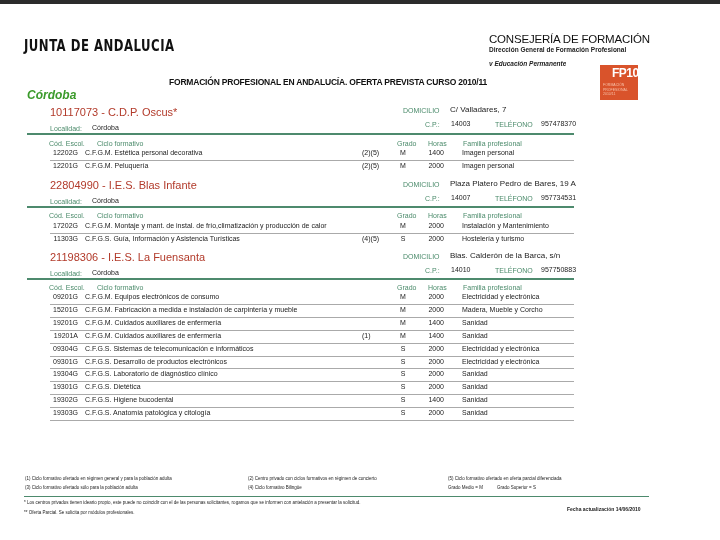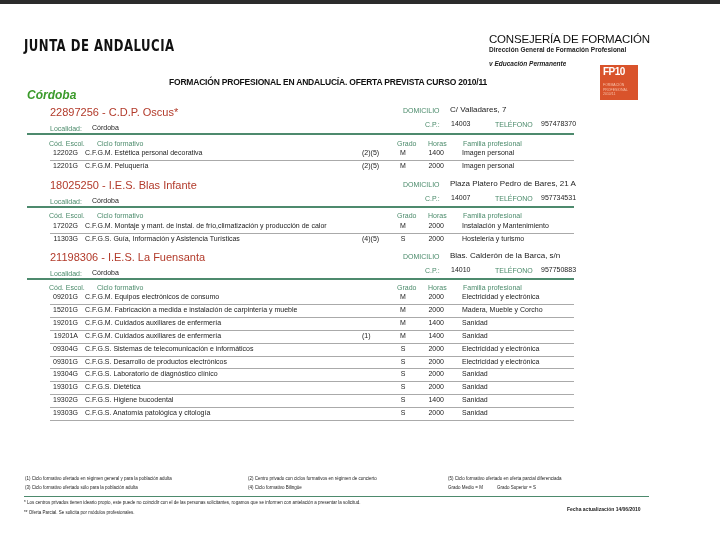--- a/index.html
+++ b/index.html
@@ -3,21 +3,21 @@
 <meta charset="utf-8">
 <style>
   * { margin:0; padding:0; box-sizing:border-box; }
   body { width:720px; height:540px; background:#fff; position:relative; overflow:hidden; font-family:"Liberation Sans", sans-serif; color:#111; }
   .topbar { position:absolute; left:0; top:0; width:720px; height:4px; background:#2b2b2b; }
   .junta { position:absolute; left:24px; top:38px; font-family:"DejaVu Sans Condensed","DejaVu Sans", sans-serif; font-weight:bold; font-size:13px; letter-spacing:0.5px; transform:scaleY(1.15); color:#111; }
   .consejeria { position:absolute; left:489px; top:33px; font-size:11.5px; color:#111; letter-spacing:-0.2px; }
   .direccion { position:absolute; left:489px; top:46px; font-size:6.5px; font-weight:bold; color:#222; }
   .permanente { position:absolute; left:489px; top:60px; font-size:6.5px; font-weight:bold; font-style:italic; color:#222; height:6px; overflow:hidden; }
   .fp10 { position:absolute; left:600px; top:65px; width:38px; height:35px; background:#d9532b; color:#fff; }
-  .fp10 .big { position:absolute; left:3px; top:1px; font-size:10px; font-weight:bold; letter-spacing:-0.5px; }
+  .fp10 .big { position:absolute; left:12px; top:1px; font-size:12px; font-weight:bold; letter-spacing:-0.5px; }
   .fp10 .small { position:absolute; left:3px; top:18px; font-size:3.5px; line-height:4.5px; color:#f7c0a8; }
   .maintitle { position:absolute; left:169px; top:77px; font-size:8.5px; font-weight:bold; color:#111; letter-spacing:-0.2px; }
   .province { position:absolute; left:27px; top:88px; font-size:12px; font-weight:bold; font-style:italic; color:#3a9a2a; }
   .center-title { position:absolute; left:50px; font-size:11px; color:#b23a2a; }
   .lbl-g { color:#4a8a6a; font-size:7px; }
   .val { font-size:7px; color:#222; }
   .abs { position:absolute; }
   .hr-green { position:absolute; left:27px; width:260px; height:2px; background:#4d8a6d; }
   .hr-green.full { width:547px; }
   .hr-grey { position:absolute; left:27px; width:547px; height:1px; background:#aaa; }
@@ -44,21 +44,21 @@
 <div class="direccion">Dirección General de Formación Profesional</div>
 <div class="permanente">y Educación Permanente</div>
 <div class="fp10">
   <span class="big">FP10</span>
   <span class="small">FORMACIÓN PROFESIONAL 2010/11</span>
 </div>
 <div class="maintitle">FORMACIÓN PROFESIONAL EN ANDALUCÍA. OFERTA PREVISTA CURSO 2010/11</div>
 <div class="province">Córdoba</div>
 
 <div>
-  <div class="center-title" style="top:106px;">22897256 - C.D.P. Oscus*</div>
+  <div class="center-title" style="top:106px;">10117073 - C.D.P. Oscus*</div>
   <span class="abs lbl-g" style="left:403px;top:107px;">DOMICILIO</span>
   <span class="abs val" style="left:450px;top:105px;font-size:8px;">C/ Valladares, 7</span>
   <span class="abs lbl-g" style="left:425px;top:121px;">C.P.:</span>
   <span class="abs val" style="left:451px;top:120px;">14003</span>
   <span class="abs lbl-g" style="left:495px;top:121px;">TELÉFONO</span>
   <span class="abs val" style="left:541px;top:120px;">957478370</span>
   <span class="abs lbl-g" style="left:50px;top:125px;">Localidad:</span>
   <span class="abs val" style="left:92px;top:124px;">Córdoba</span>
   <div class="hr-green full" style="top:133px;"></div>
   <div class="hdr" style="top:140px;">
@@ -81,23 +81,23 @@
     <span class="c-code" style="left:0;width:28px;">12201G</span>
     <span class="c-ciclo" style="left:35px;">C.F.G.M. Peluquería</span>
     <span class="c-note" style="left:312px;">(2)(5)</span>
     <span class="c-grado" style="left:347px;">M</span>
     <span class="c-horas" style="left:374px;">2000</span>
     <span class="c-fam" style="left:412px;">Imagen personal</span>
   </div>
 </div>
 
 <div>
-  <div class="center-title" style="top:179px;">18025250 - I.E.S. Blas Infante</div>
+  <div class="center-title" style="top:179px;">22804990 - I.E.S. Blas Infante</div>
   <span class="abs lbl-g" style="left:403px;top:181px;">DOMICILIO</span>
-  <span class="abs val" style="left:450px;top:179px;font-size:8px;">Plaza Platero Pedro de Bares, 21 A</span>
+  <span class="abs val" style="left:450px;top:179px;font-size:8px;">Plaza Platero Pedro de Bares, 19 A</span>
   <span class="abs lbl-g" style="left:425px;top:195px;">C.P.:</span>
   <span class="abs val" style="left:451px;top:194px;">14007</span>
   <span class="abs lbl-g" style="left:495px;top:195px;">TELÉFONO</span>
   <span class="abs val" style="left:541px;top:194px;">957734531</span>
   <span class="abs lbl-g" style="left:50px;top:198px;">Localidad:</span>
   <span class="abs val" style="left:92px;top:197px;">Córdoba</span>
   <div class="hr-green full" style="top:206px;"></div>
   <div class="hdr" style="top:212px;">
     <span style="left:22px;">Cód. Escol.</span>
     <span style="left:70px;">Ciclo formativo</span>

